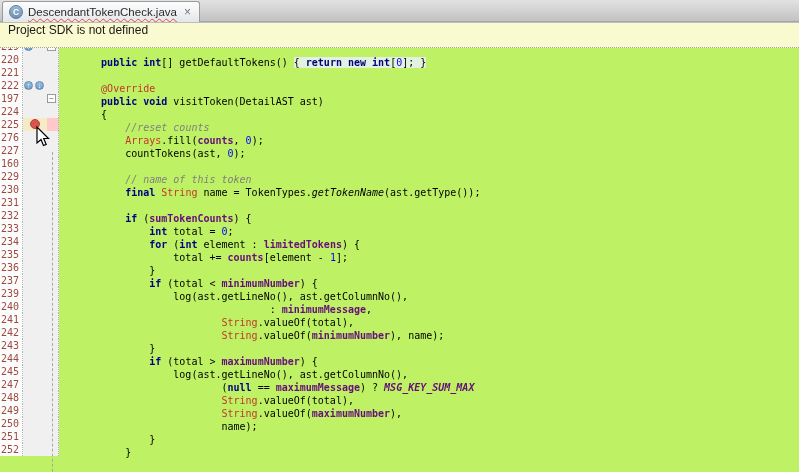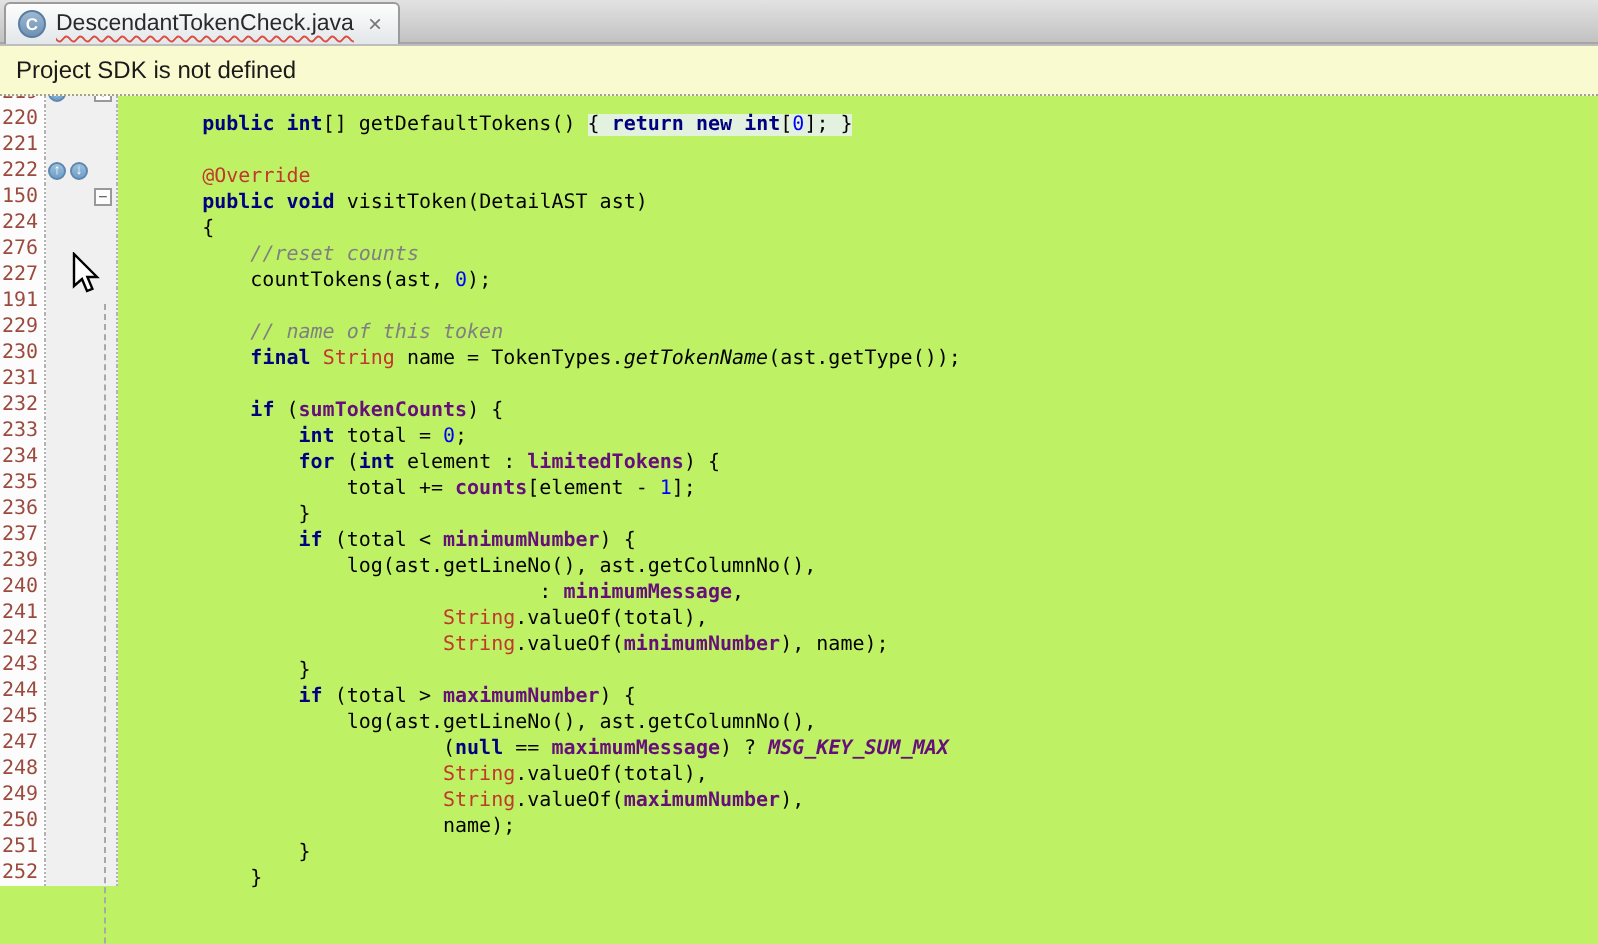--- a/index.html
+++ b/index.html
@@ -17,21 +17,21 @@
        border:1px solid #5a7da0;color:#fff;font-size:8.5px;font-weight:bold;line-height:12px;
        text-align:center;margin-right:5px;}
   .tablabel{font-size:11.5px;color:#2a2a2a;
        text-decoration:underline;text-decoration-style:wavy;text-decoration-color:#e04b3f;
        text-underline-offset:2px;text-decoration-thickness:1px;}
   .tabclose{margin-left:7px;color:#777;font-size:12px;line-height:12px;cursor:default;}
 
   
   .banner{position:absolute;left:0;top:22px;width:799px;height:26px;background:#fafad0;
           border-top:1px solid #bdbdbd;border-bottom:1px dotted #a0a0a0;box-sizing:border-box;
-          display:flex;align-items:center;}
+          display:flex;}
   .banner span{font-size:12px;color:#1a1a1a;padding-left:8px;}
 
   
   .editor{position:absolute;left:0;top:48px;width:799px;height:424px;background:#bef264;overflow:hidden;}
   .rows{margin-top:-8px;}
   .row{display:flex;height:13px;line-height:13px;}
   .lnum{width:19px;padding-right:3px;text-align:right;flex:0 0 auto;
         font-family:"DejaVu Sans Mono",monospace;font-size:10px;color:#9c4a3e;
         background:#fcfcfc;border-right:1px dotted #b3b3b3;box-sizing:content-box;}
   .gicons{width:24px;flex:0 0 auto;background:#f0f0f0;position:relative;}
@@ -108,47 +108,55 @@
           <div class="gfold"></div>
           <pre class="code"><span>    </span><span class="e">@Override</span></pre>
         </div>
         <div class="row">
           <div class="lnum">222</div>
           <div class="gicons"><span class="gcirc">↑</span><span class="gcirc">↓</span></div>
           <div class="gfold"></div>
           <pre class="code"><span>    </span><span class="k">public</span><span> </span><span class="k">void</span><span> visitToken(DetailAST ast)</span></pre>
         </div>
         <div class="row">
-          <div class="lnum">150</div>
+          <div class="lnum">197</div>
           <div class="gicons"></div>
           <div class="gfold">
             <span class="fbox">−</span>
           </div>
           <pre class="code"><span>    {</span></pre>
         </div>
         <div class="row">
           <div class="lnum">224</div>
           <div class="gicons"></div>
           <div class="gfold"></div>
           <pre class="code"><span>        </span><span class="c">//reset counts</span></pre>
         </div>
+        <div class="row bp">
+          <div class="lnum">225</div>
+          <div class="gicons">
+            <span class="gdot"></span>
+          </div>
+          <div class="gfold"></div>
+          <pre class="code"><span>        </span><span class="e">Arrays</span><span>.fill(</span><span class="f">counts</span><span>, </span><span class="n">0</span><span>);</span></pre>
+        </div>
         <div class="row">
           <div class="lnum">276</div>
           <div class="gicons"></div>
           <div class="gfold"></div>
           <pre class="code"><span>        countTokens(ast, </span><span class="n">0</span><span>);</span></pre>
         </div>
         <div class="row">
           <div class="lnum">227</div>
           <div class="gicons"></div>
           <div class="gfold"></div>
           <pre class="code"></pre>
         </div>
         <div class="row">
-          <div class="lnum">191</div>
+          <div class="lnum">160</div>
           <div class="gicons"></div>
           <div class="gfold"></div>
           <pre class="code"><span>        </span><span class="c">// name of this token</span></pre>
         </div>
         <div class="row">
           <div class="lnum">229</div>
           <div class="gicons"></div>
           <div class="gfold"></div>
           <pre class="code"><span>        </span><span class="k">final</span><span> </span><span class="e">String</span><span> name = TokenTypes.</span><span class="i">getTokenName</span><span>(ast.getType());</span></pre>
         </div>

